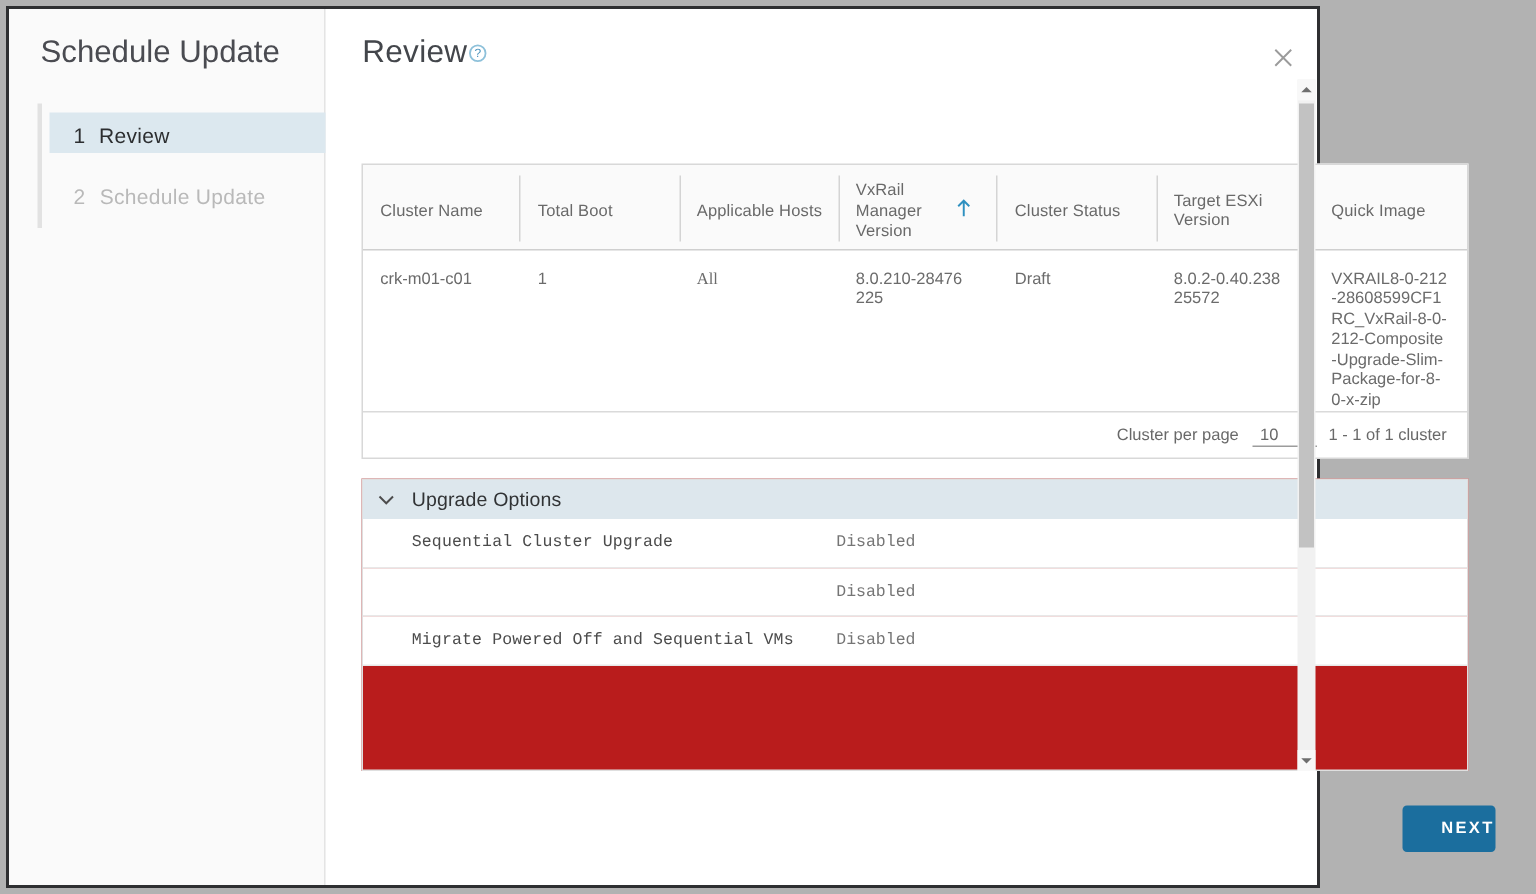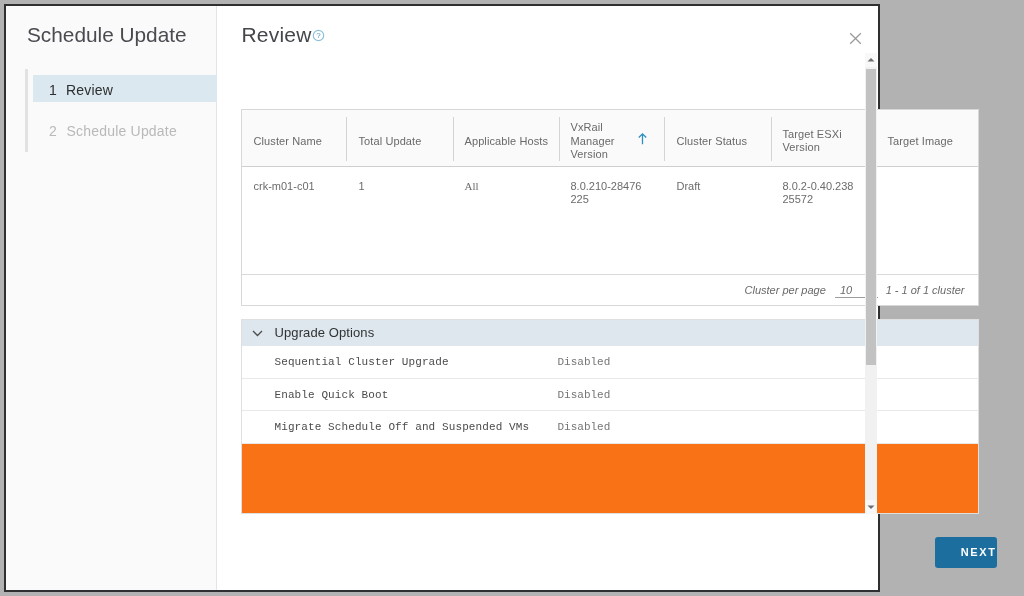--- a/index.html
+++ b/index.html
@@ -28,29 +28,29 @@
   .tbl { position:absolute; left:23px; top:103px; width:738px; height:197px;
          border:1px solid #d8d8d8; background:#fff; font-size:11px; color:#6b6b6b; }
   .thead { position:absolute; left:0; top:0; width:100%; height:57px; background:#fafafa;
            border-bottom:1px solid #cfcfcf; color:#696969; }
   .cdiv { position:absolute; top:7px; height:44px; width:1px; background:#d4d4d4; }
   .th { position:absolute; letter-spacing:0.1px; line-height:13.5px; }
   .arrow-up { position:absolute; left:395.5px; top:22.5px; }
   .row { position:absolute; left:0; top:57px; width:100%; height:109px; line-height:13.5px; }
   .td { position:absolute; top:13px; }
   .tfoot { position:absolute; left:0; bottom:0; width:100%; height:31px; border-top:1px solid #dadada;
-           color:#696969;font-style:italic; }
+           color:#696969; }
   .tfoot .lbl { position:absolute; left:503px; top:9px; }
   .tfoot .sel { position:absolute; left:593.5px; top:9px; width:42.5px; border-bottom:1px solid #9c9c9c;
                 height:14px; }
   .tfoot .sel span { position:absolute; left:5px; top:0;text-align:right; }
   .tfoot .count { position:absolute; right:13px; top:9px; }
   
   .panel { position:absolute; left:23px; top:313px; width:738px; height:195px;
-           border:1px solid #dfdfdf; background:#f97316; }
+           border:1px solid #dfdfdf; background:#b91c1c; }
   .p-head { position:absolute; left:0; top:0; width:100%; height:26.5px; background:#dde7ed;
             font-size:13px; color:#313335; line-height:26.5px; }
   .p-head .txt { position:absolute; left:33px; letter-spacing:0.1px; }
   .p-row { position:absolute; left:0; width:100%; height:32.5px; background:#fff;
            border-bottom:1px solid #e8e8e8; font-size:11px; line-height:32.5px;font-family:Liberation Mono, monospace; }
   .p-row .k { position:absolute; left:33px; color:#4b4b4b; letter-spacing:0.1px; }
   .p-row .v { position:absolute; left:316px; color:#757575; }
   
   .sbar { position:absolute; right:1px; top:47px; width:12px; height:461px; background:#f1f1f1; }
   .sbar .btn { position:absolute; left:0; width:12px; height:14px; background:#f8f8f8; }
@@ -87,37 +87,38 @@
 
     <div class="tbl">
       <div class="thead">
         <div class="cdiv" style="left:104.5px"></div>
         <div class="cdiv" style="left:211px"></div>
         <div class="cdiv" style="left:317px"></div>
         <div class="cdiv" style="left:422.5px"></div>
         <div class="cdiv" style="left:529px"></div>
         <div class="cdiv" style="left:633.5px"></div>
         <div class="th" style="left:12px; top:25px;">Cluster Name</div>
-        <div class="th" style="left:117px; top:25px;">Total Update</div>
+        <div class="th" style="left:117px; top:25px;">Total Boot</div>
         <div class="th" style="left:223px; top:25px;">Applicable Hosts</div>
         <div class="th" style="left:329px; top:11.5px;">VxRail<br>Manager<br>Version</div>
         <div class="th" style="left:435px; top:25px;">Cluster Status</div>
         <div class="th" style="left:541px; top:18px;">Target ESXi<br>Version</div>
-        <div class="th" style="left:646px; top:25px;">Target Image</div>
+        <div class="th" style="left:646px; top:25px;">Quick Image</div>
         <svg class="arrow-up" width="11" height="13" viewBox="0 0 11 13">
           <path d="M5.5 12.2 L5.5 2 M1.8 5.5 L5.5 1.8 L9.2 5.5" fill="none" stroke="#2e90c0" stroke-width="1.3"></path>
         </svg>
       </div>
       <div class="row">
         <div class="td" style="left:12px;">crk-m01-c01</div>
         <div class="td" style="left:117px;">1</div>
         <div class="td" style="left:223px;font-family:Liberation Serif, serif;">All</div>
         <div class="td" style="left:329px;">8.0.210-28476<br>225</div>
         <div class="td" style="left:435px;">Draft</div>
         <div class="td" style="left:541px;">8.0.2-0.40.238<br>25572</div>
+        <div class="td" style="left:646px;">VXRAIL8-0-212<br>-28608599CF1<br>RC_VxRail-8-0-<br>212-Composite<br>-Upgrade-Slim-<br>Package-for-8-<br>0-x-zip</div>
       </div>
       <div class="tfoot">
         <div class="lbl">Cluster per page</div>
         <div class="sel">
             <span>10</span>
           <svg width="9" height="6" viewBox="0 0 9 6" style="position:absolute;right:3px;top:4px;">
             <path d="M1 1 L4.5 4.5 L8 1" fill="none" stroke="#9b9b9b" stroke-width="1.2"></path>
           </svg>
         </div>
         <div class="count">1 - 1 of 1 cluster</div>
@@ -129,25 +130,24 @@
         <svg width="11" height="7" viewBox="0 0 11 7" style="position:absolute;left:10.5px;top:10px;">
           <path d="M1 1 L5.5 5.5 L10 1" fill="none" stroke="#4c4c4c" stroke-width="1.3"></path>
         </svg>
         <span class="txt">Upgrade Options</span>
       </div>
       <div class="p-row" style="top:26.5px;">
           <span class="k">Sequential Cluster Upgrade</span>
           <span class="v">Disabled</span>
         </div>
       <div class="p-row" style="top:59px;">
-          <span class="k">Enable Quick Boot</span>
           <span class="v">Disabled</span>
         </div>
       <div class="p-row" style="top:91.5px;">
-          <span class="k">Migrate Schedule Off and Suspended VMs</span>
+          <span class="k">Migrate Powered Off and Sequential VMs</span>
           <span class="v">Disabled</span>
         </div>
     </div>
 
     <div class="sbar">
       <div class="btn" style="top:0;">
         <svg width="12" height="14" viewBox="0 0 12 14">
             <path d="M2.5 8.5 L6 5 L9.5 8.5 Z" fill="#6f6f6f"></path>
           </svg>
       </div>

